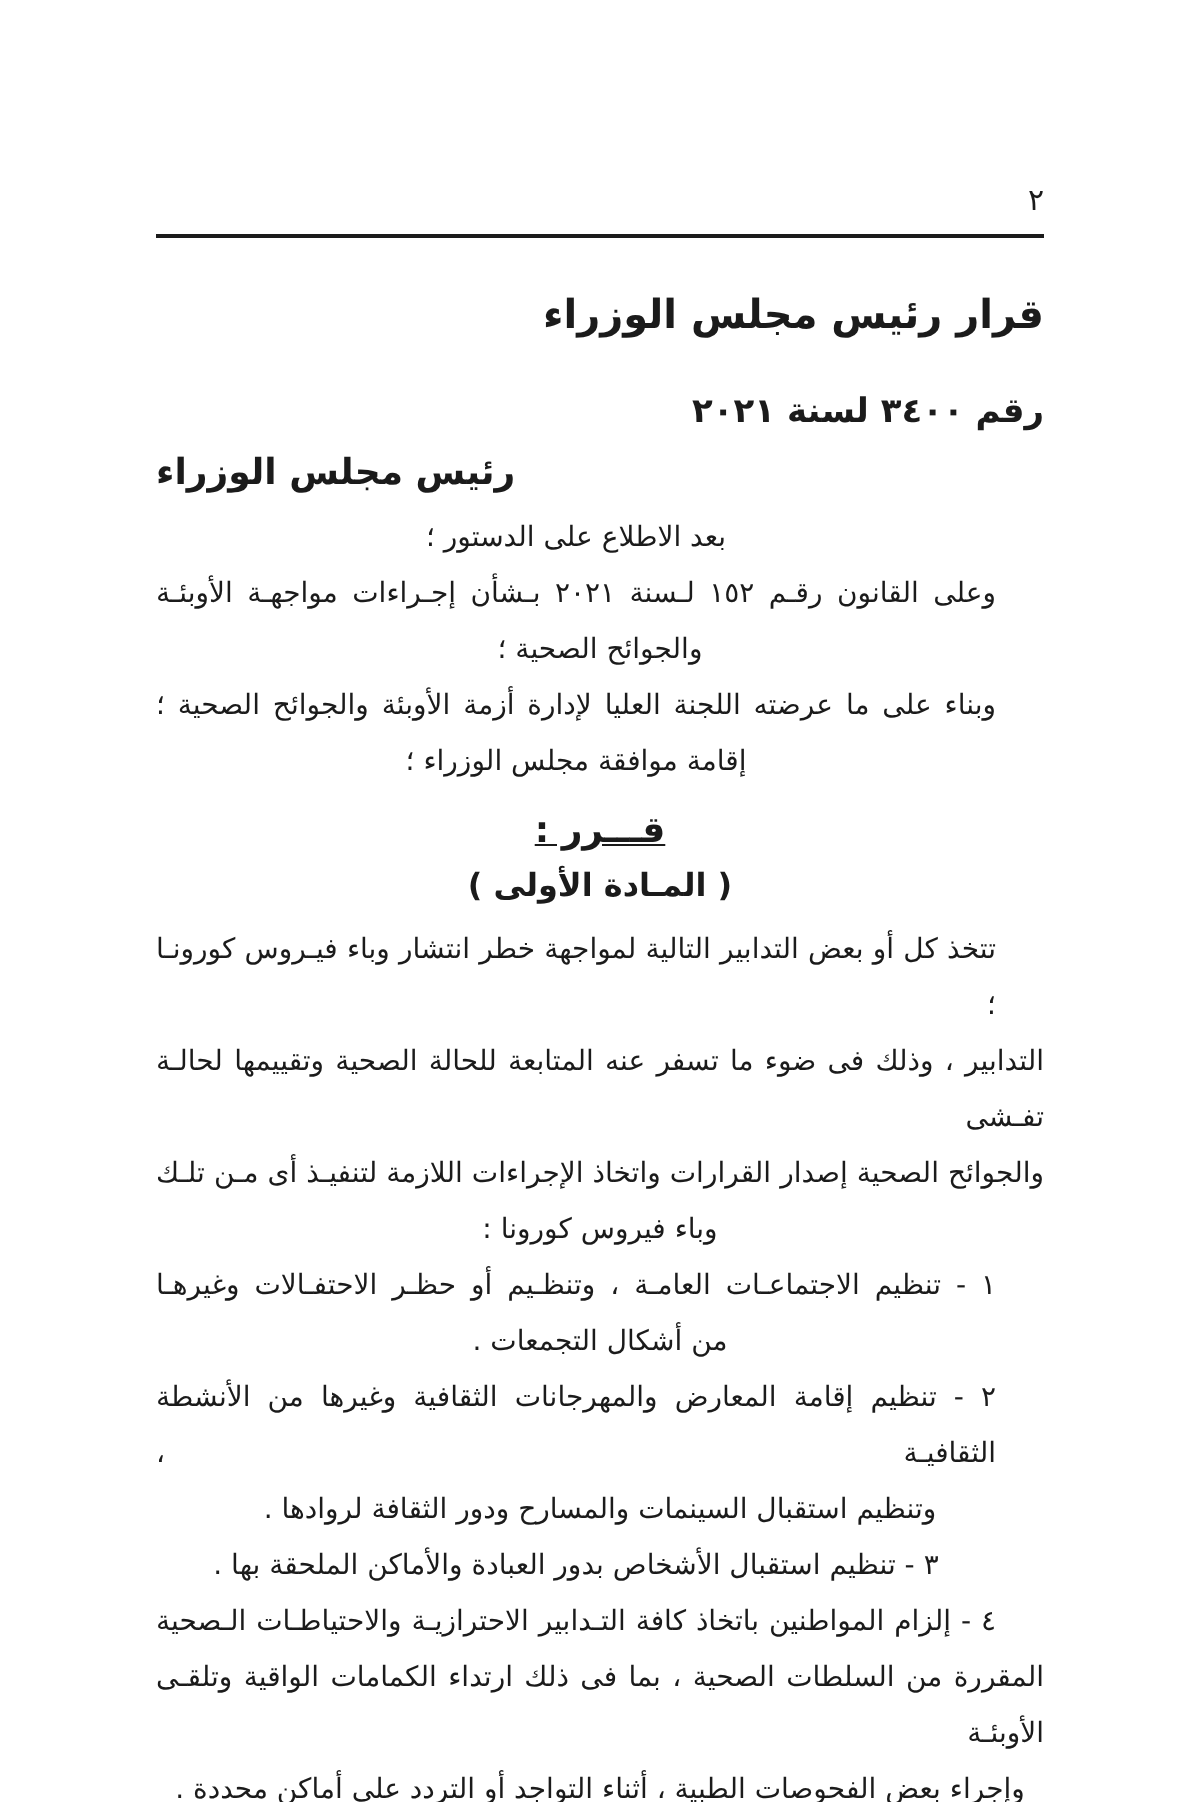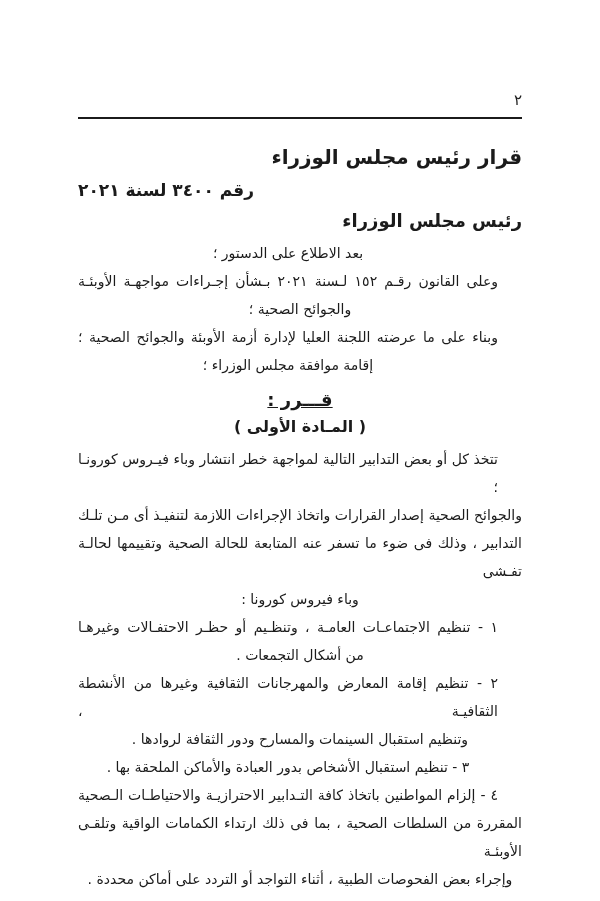--- a/index.html
+++ b/index.html
@@ -42,29 +42,29 @@
   .title {
     font-size: 20px;
     font-weight: 700;
     line-height: 36px;
     margin: 20px 0 0 0;
   }
 
   .number {
     font-size: 17px;
     font-weight: 700;
-    text-align: left;
+    text-align: right;
     line-height: 22px;
-    margin: 4px 0 0 0;
+    margin: 20px 0 0 0;
   }
 
   .issuer {
     font-size: 18px;
     font-weight: 700;
-    text-align: right;
+    text-align: left;
     line-height: 24px;
     margin: 8px 0 0 0;
   }
 
   .preamble { margin-top: 6px; }
   .article  { margin-top: 6px; }
 
   .line {
     font-size: 14px;
     line-height: 28px;
@@ -114,22 +114,22 @@
         <div class="line r">والجوائح الصحية ؛</div>
         <div class="line j ind">وبناء على ما عرضته اللجنة العليا لإدارة أزمة الأوبئة والجوائح الصحية ؛</div>
         <div class="line r ind">إقامة موافقة مجلس الوزراء ؛</div>
       </section>
 
       <div class="decree-word">قـــرر :</div>
       <div class="article-heading">( المـادة الأولى )</div>
 
       <section class="article">
         <div class="line j ind">تتخذ كل أو بعض التدابير التالية لمواجهة خطر انتشار وباء فيـروس كورونـا ؛</div>
+        <div class="line j">التدابير ، وذلك فى ضوء ما تسفر عنه المتابعة للحالة الصحية وتقييمها لحالـة تفـشى</div>
         <div class="line j">والجوائح الصحية إصدار القرارات واتخاذ الإجراءات اللازمة لتنفيـذ أى مـن تلـك</div>
-        <div class="line j">التدابير ، وذلك فى ضوء ما تسفر عنه المتابعة للحالة الصحية وتقييمها لحالـة تفـشى</div>
         <div class="line r">وباء فيروس كورونا :</div>
         <div class="line j ind">١ - تنظيم الاجتماعـات العامـة ، وتنظـيم أو حظـر الاحتفـالات وغيرهـا</div>
         <div class="line r">من أشكال التجمعات .</div>
         <div class="line j ind">٢ - تنظيم إقامة المعارض والمهرجانات الثقافية وغيرها من الأنشطة الثقافيـة ،</div>
         <div class="line r">وتنظيم استقبال السينمات والمسارح ودور الثقافة لروادها .</div>
         <div class="line r ind">٣ - تنظيم استقبال الأشخاص بدور العبادة والأماكن الملحقة بها .</div>
         <div class="line j ind">٤ - إلزام المواطنين باتخاذ كافة التـدابير الاحترازيـة والاحتياطـات الـصحية</div>
         <div class="line j">المقررة من السلطات الصحية ، بما فى ذلك ارتداء الكمامات الواقية وتلقـى الأوبئـة</div>
         <div class="line r">وإجراء بعض الفحوصات الطبية ، أثناء التواجد أو التردد على أماكن محددة .</div>
       </section>

